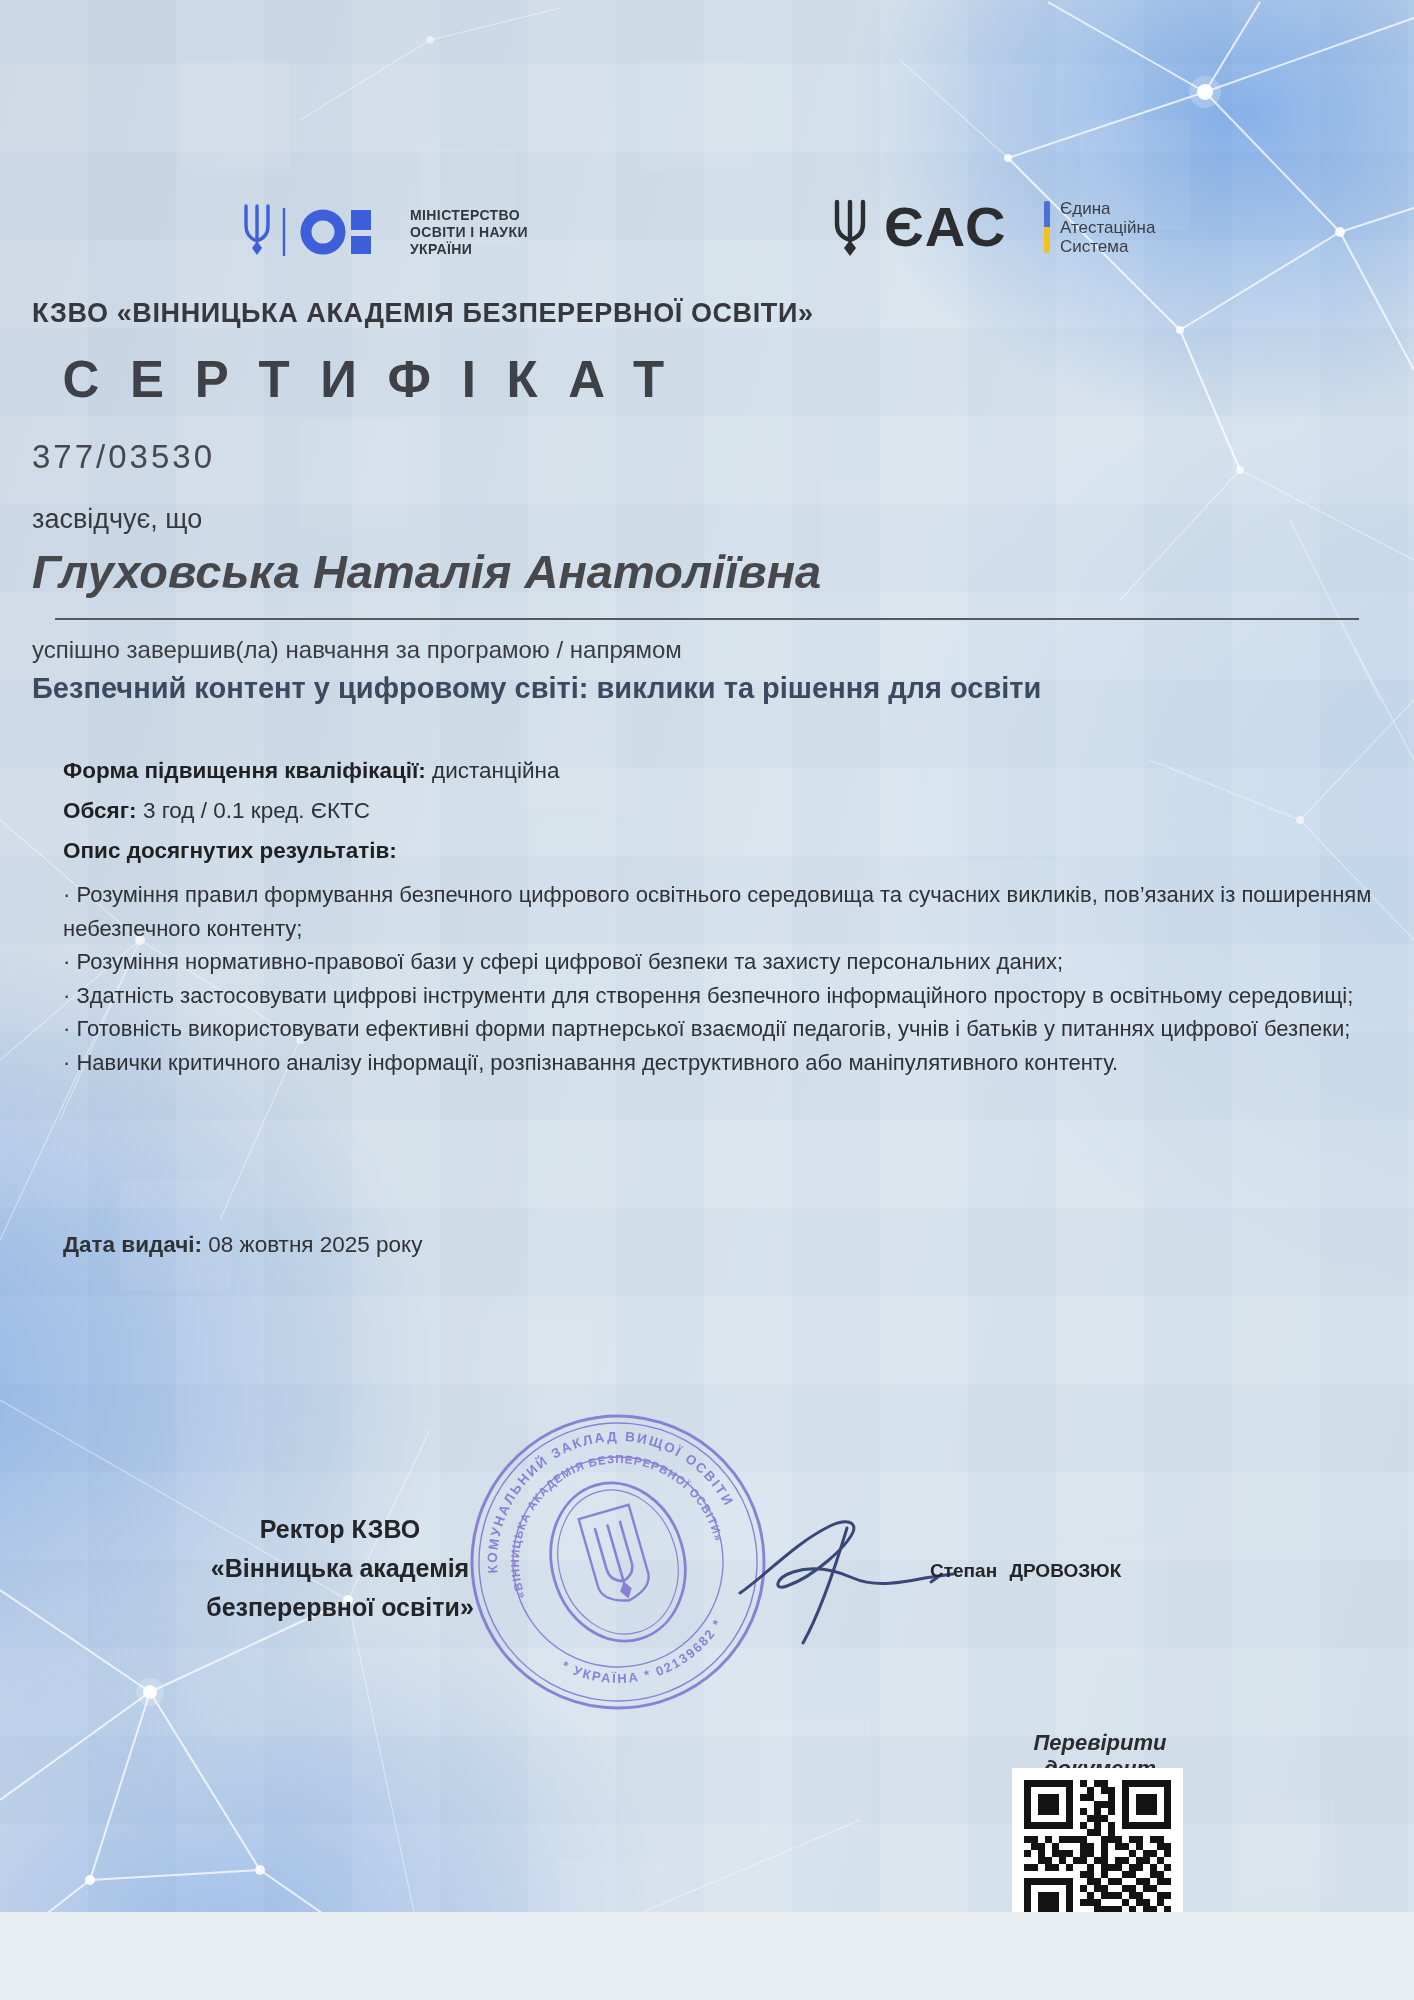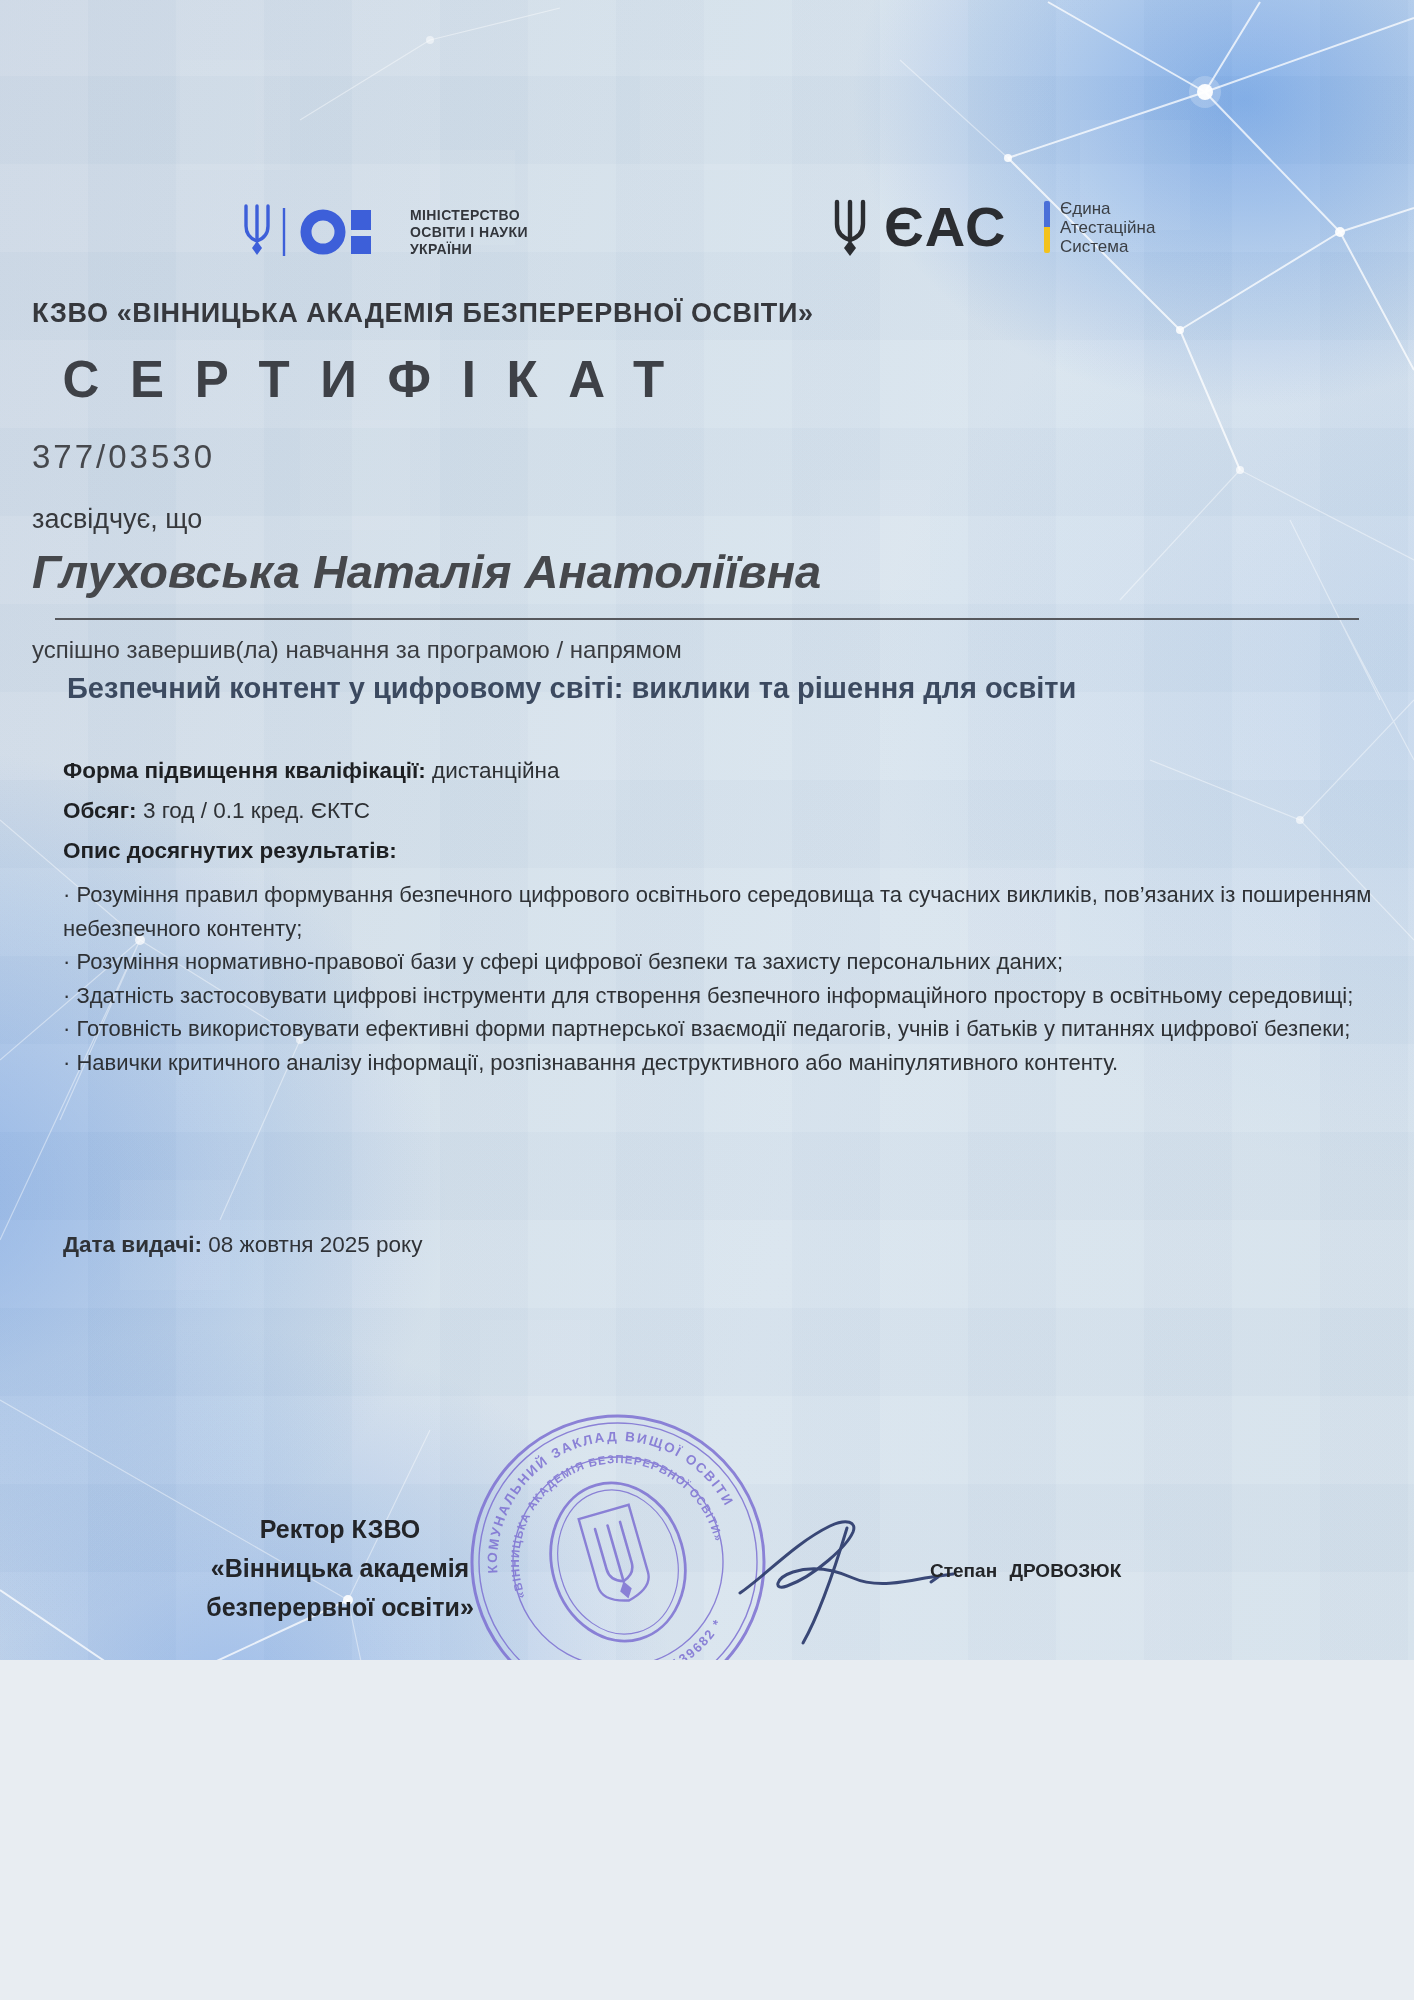--- a/index.html
+++ b/index.html
@@ -1,17 +1,17 @@
 <!DOCTYPE html>
 <html><head>
 <meta charset="utf-8">
 <style>
   html,body{margin:0;padding:0;background:#e8edf2;}
   .page{
-    position:relative;width:1414px;height:1660px;overflow:hidden;
+    position:relative;width:1414px;height:1912px;overflow:hidden;
     font-family:"Liberation Sans",sans-serif;color:#2f3237;
     background:
       repeating-linear-gradient(0deg, rgba(255,255,255,.035) 0 88px, rgba(128,158,194,.04) 88px 176px),
       repeating-linear-gradient(90deg, rgba(255,255,255,.035) 0 88px, rgba(128,158,194,.04) 88px 176px),
       radial-gradient(560px 440px at 88% 6%, rgba(92,150,228,.72), rgba(92,150,228,0) 70%),
       radial-gradient(760px 640px at -6% 72%, rgba(100,152,228,.62), rgba(100,152,228,0) 70%),
       radial-gradient(640px 520px at 16% 102%, rgba(108,156,230,.55), rgba(108,156,230,0) 70%),
       radial-gradient(900px 700px at 106% 42%, rgba(158,193,238,.32), rgba(158,193,238,0) 70%),
       linear-gradient(105deg,#ccd8e5,#d4e0ea 35%,#d9e4ee 60%,#d5e1eb);
     text-decoration: underline;
@@ -30,21 +30,21 @@
   .eas-bar .b{background:#4a6fd8;} .eas-bar .y{background:#f3c21d;}
   .eas-text{font-size:17px;line-height:19px;color:#3a3e44;}
 
   .org-name{top:298px;font-size:27px;font-weight:700;letter-spacing:.6px;color:#36383d;}
   .cert-title{top:350px;font-size:51px;font-weight:700;letter-spacing:.60em;text-indent:.60em;color:#3e4147;}
   .cert-number{top:438px;font-size:33px;letter-spacing:3px;color:#46484d;}
   .certifies{top:504px;font-size:27px;color:#37393d;}
   .recipient{top:544px;font-size:47px;font-weight:600;font-style:italic;color:#46484c;}
   .name-line{left:55px;right:55px;top:618px;border-top:2px solid #56585d;height:0;}
   .completion{top:636px;font-size:24px;color:#3a3c40;}
-  .program{top:672px;font-size:29px;font-weight:700;color:#3c4a60;margin-left:35px;}
+  .program{top:672px;font-size:29px;font-weight:700;color:#3c4a60;}
 
   .details{left:63px;right:32px;top:758px;font-size:22.5px;color:#2e3135;}
   .details b{color:#1e2023;}
   .drow{margin:0 0 14px 0;}
   .bullets p{margin:0;font-size:22px;line-height:33.5px;}
   .date-row{left:63px;top:1232px;font-size:22.5px;}
 
   .rector{left:160px;top:1510px;width:360px;text-align:center;font-size:25px;font-weight:700;line-height:39px;color:#232529;}
   .stamp{left:468px;top:1412px;width:300px;height:300px;transform:rotate(-16deg);opacity:.84;}
   .signature{left:735px;top:1498px;}

